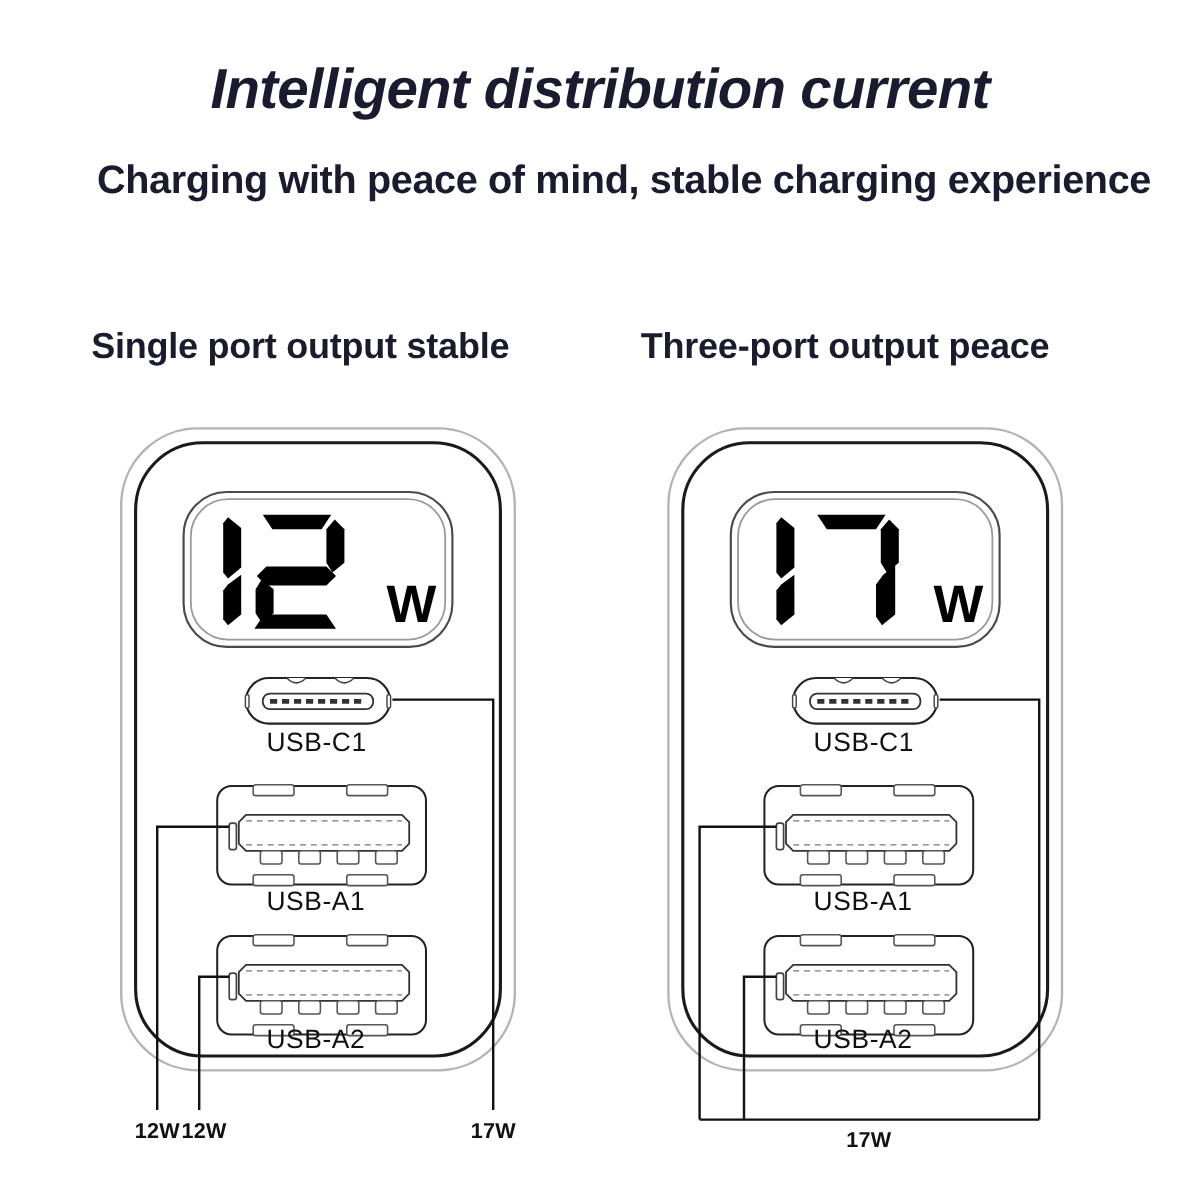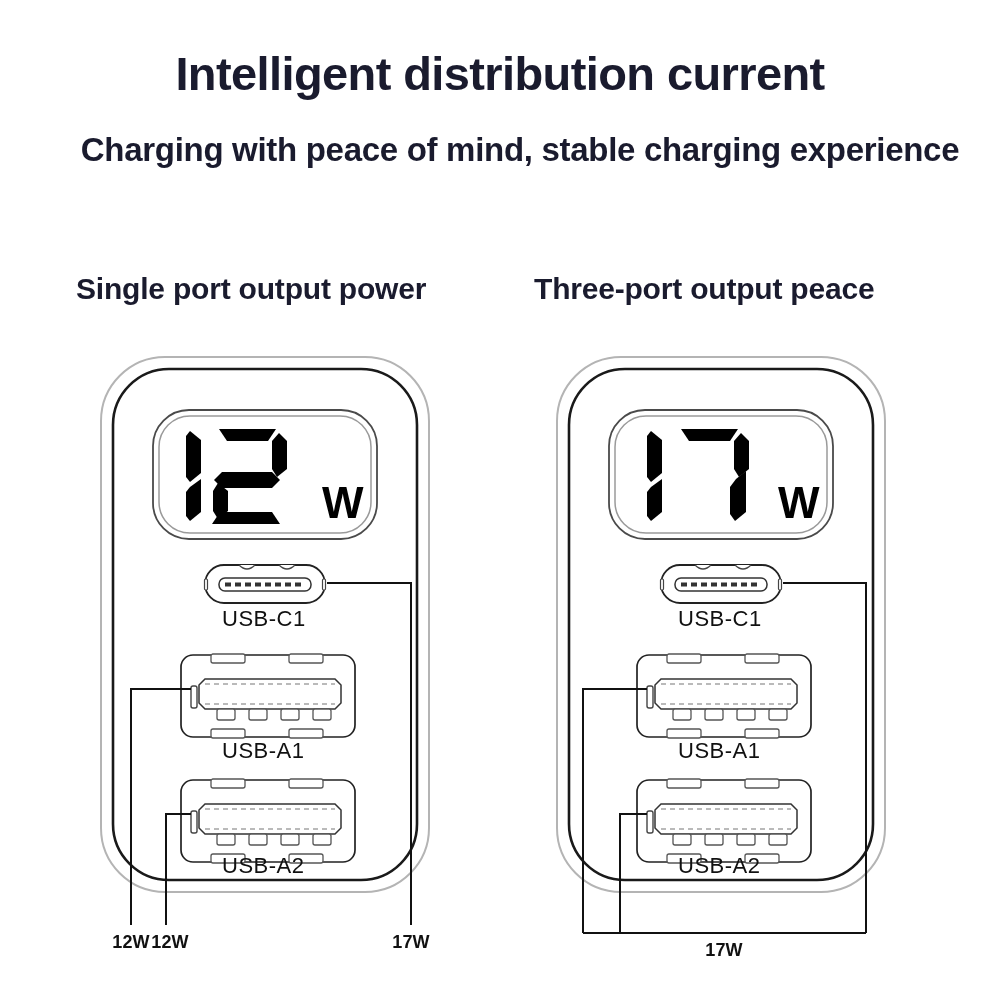--- a/index.html
+++ b/index.html
@@ -25,20 +25,21 @@
     position: absolute;
     left: 0;
     top: 48px;
     width: 1000px;
     text-align: center;
     font-size: 47px;
     font-weight: 700;
     letter-spacing: -0.6px;
     color: #1a1b2e;
     line-height: 1.1;
+    font-style: italic;
   }
   .subtitle {
     position: absolute;
     left: 0;
     top: 130px;
     width: 1000px;
     text-align: center;
     font-size: 33px;
     font-weight: 600;
     letter-spacing: -0.3px;
@@ -89,21 +90,21 @@
 </style>
 </head>
 <body>
 
 <div id="page">
 
   <div class="title">Intelligent distribution current</div>
 
   <div class="subtitle">Charging with peace of mind, stable charging experience</div>
 
-  <div class="panel-heading" id="heading-left">Single port output power</div>
+  <div class="panel-heading" id="heading-left">Single port output stable</div>
 
   <div class="panel-heading" id="heading-right">Three-port output peace</div>
 
   <svg class="diagram-svg" viewBox="0 0 1000 1000" xmlns="http://www.w3.org/2000/svg">
 
     <defs>
 
       <g id="usb-a-port">
         <rect x="0" y="0" width="174" height="82" rx="12" ry="12" fill="#ffffff" stroke="#222222" stroke-width="1.7"></rect>
 

